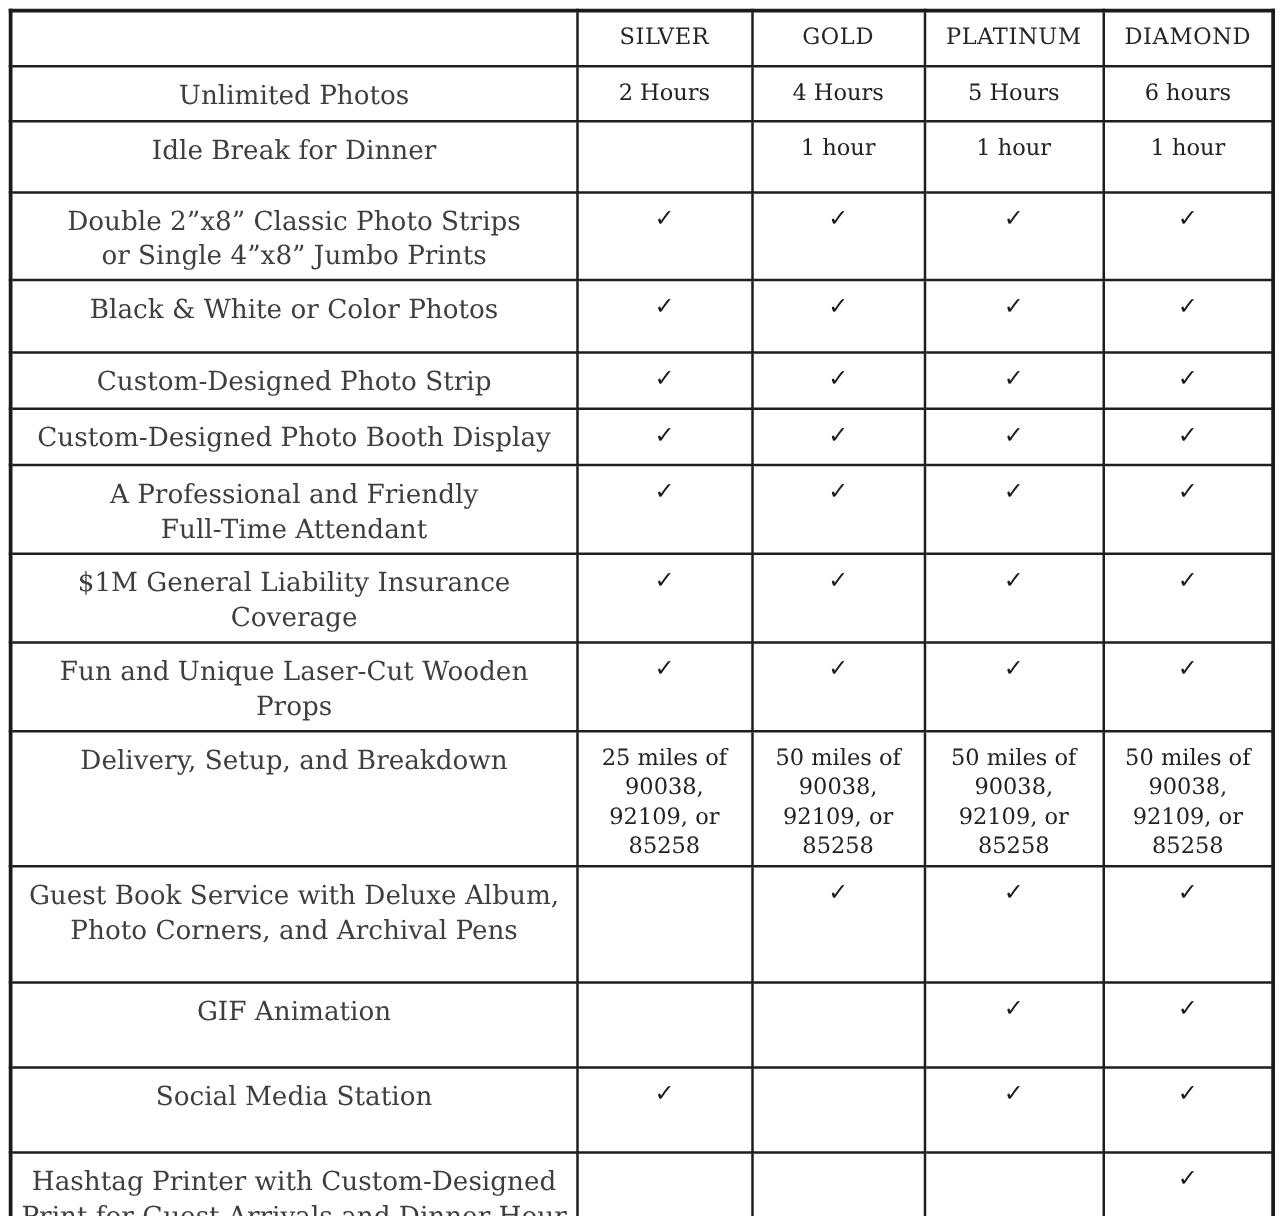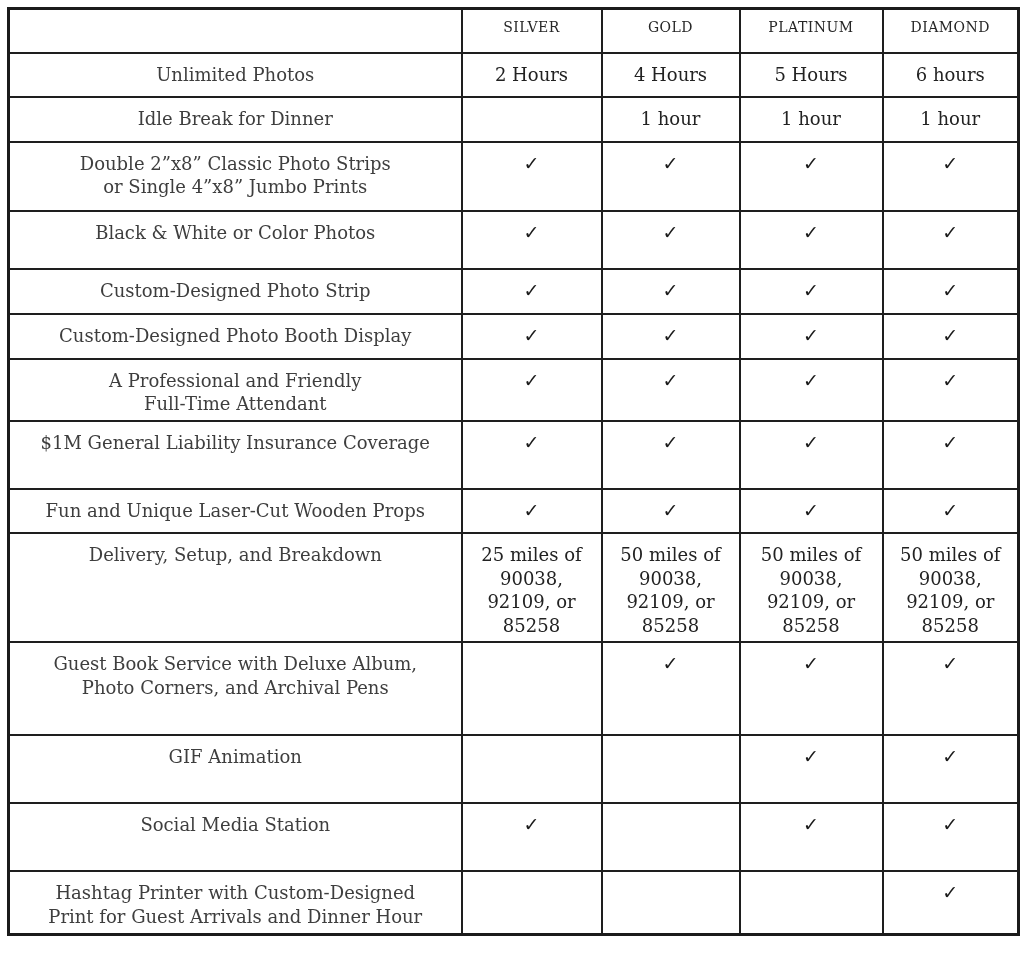--- a/index.html
+++ b/index.html
@@ -27,44 +27,44 @@
   }
   
   col.c-feature  { width: 453px; }
   col.c-silver   { width: 140px; }
   col.c-gold     { width: 138px; }
   col.c-platinum { width: 143px; }
   col.c-diamond  { width: 136px; }
   
   thead tr          { height: 44px; }
   tbody tr:nth-child(1)  { height: 44px; }
-  tbody tr:nth-child(2)  { height: 45px; }
+  tbody tr:nth-child(2)  { height: 57px; }
   tbody tr:nth-child(3)  { height: 69px; }
   tbody tr:nth-child(4)  { height: 58px; }
   tbody tr:nth-child(5)  { height: 45px; margin-top: 16px; }
   tbody tr:nth-child(6)  { height: 45px; }
   tbody tr:nth-child(7)  { height: 45px; }
   tbody tr:nth-child(8)  { height: 68px; }
   tbody tr:nth-child(9)  { height: 44px; }
   tbody tr:nth-child(10) { height: 45px; }
   tbody tr:nth-child(11) { height: 93px; }
   tbody tr:nth-child(12) { height: 68px; }
   tbody tr:nth-child(13) { height: 68px; }
   tbody tr:nth-child(14) { height: 43px; }
   tbody tr:nth-child(15) { height: 60px; }
   tbody tr:nth-child(16) { height: 68px; }
   .h {
     color: #262626;
-    font-size: 14px;
+    font-size: 18px;
     letter-spacing: 0.5px;
     line-height: 1.25;
   }
   .f {
     color: #3e3e3e;
-    font-size: 18px;
+    font-size: 21px;
     line-height: 1.33;
     white-space: pre-line;
   }
   .v {
     color: #222222;
     font-size: 18px;
     line-height: 1.3;
     white-space: pre-line;
   }
   .check {

